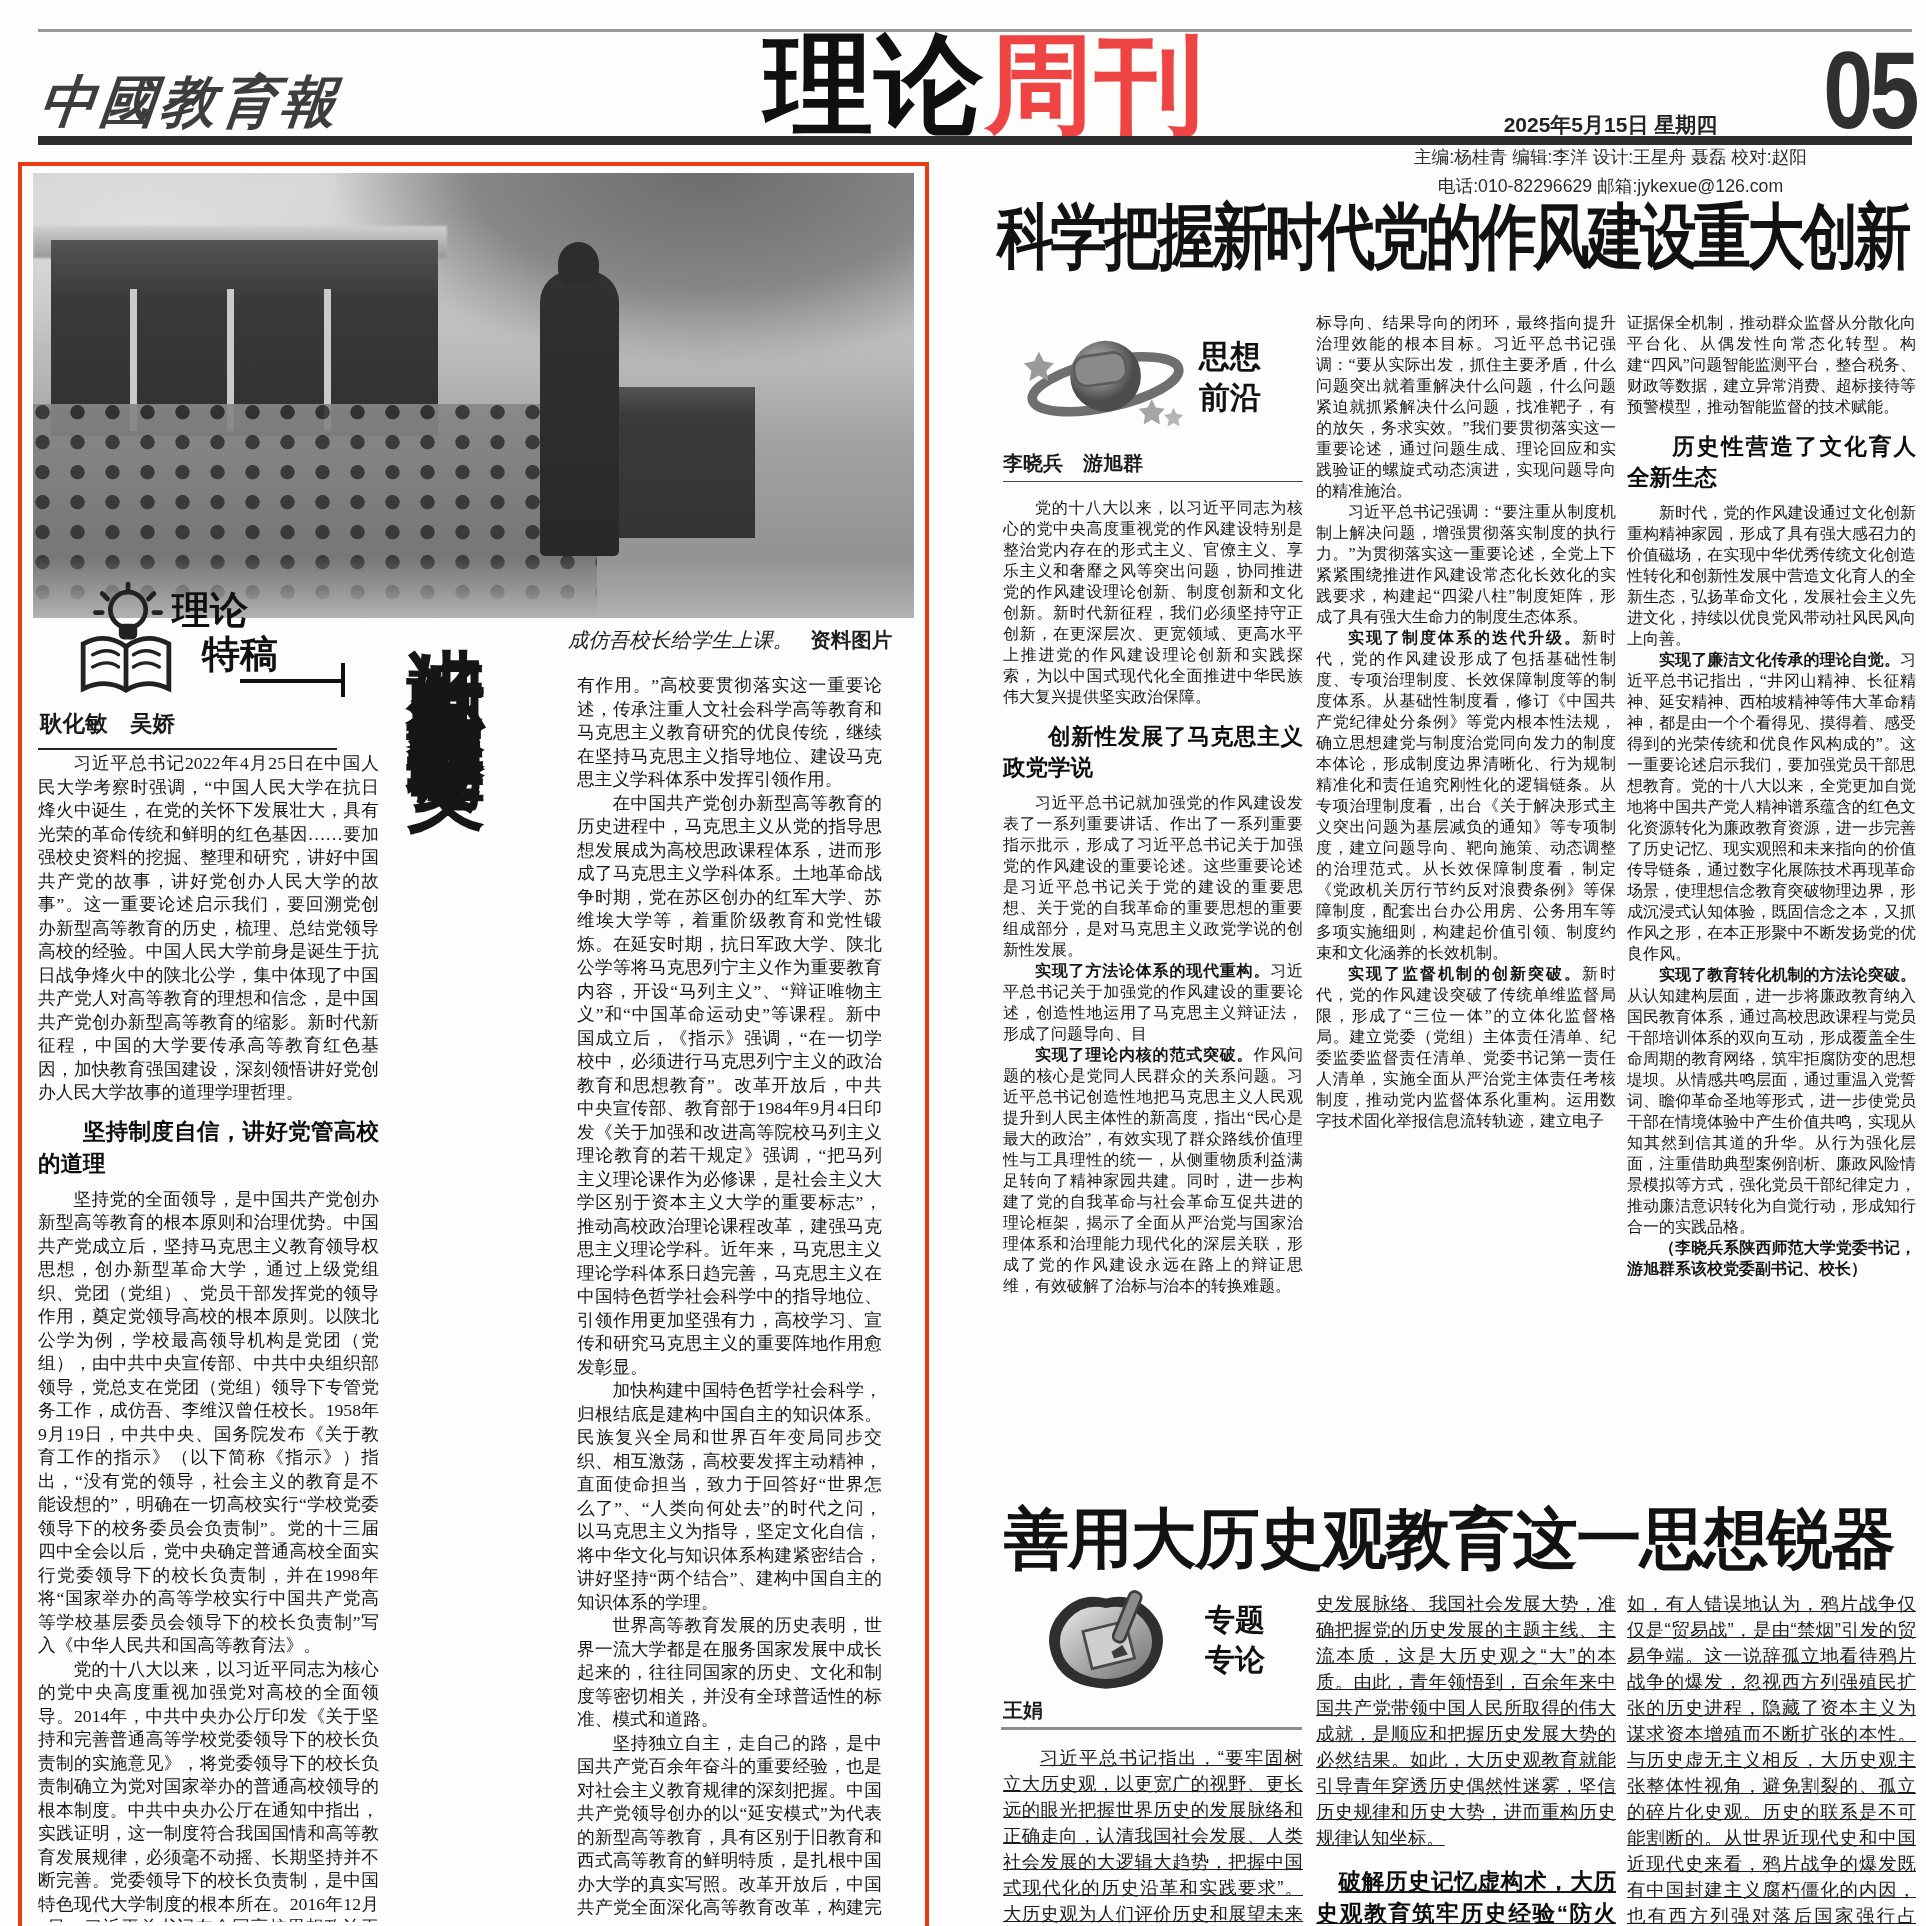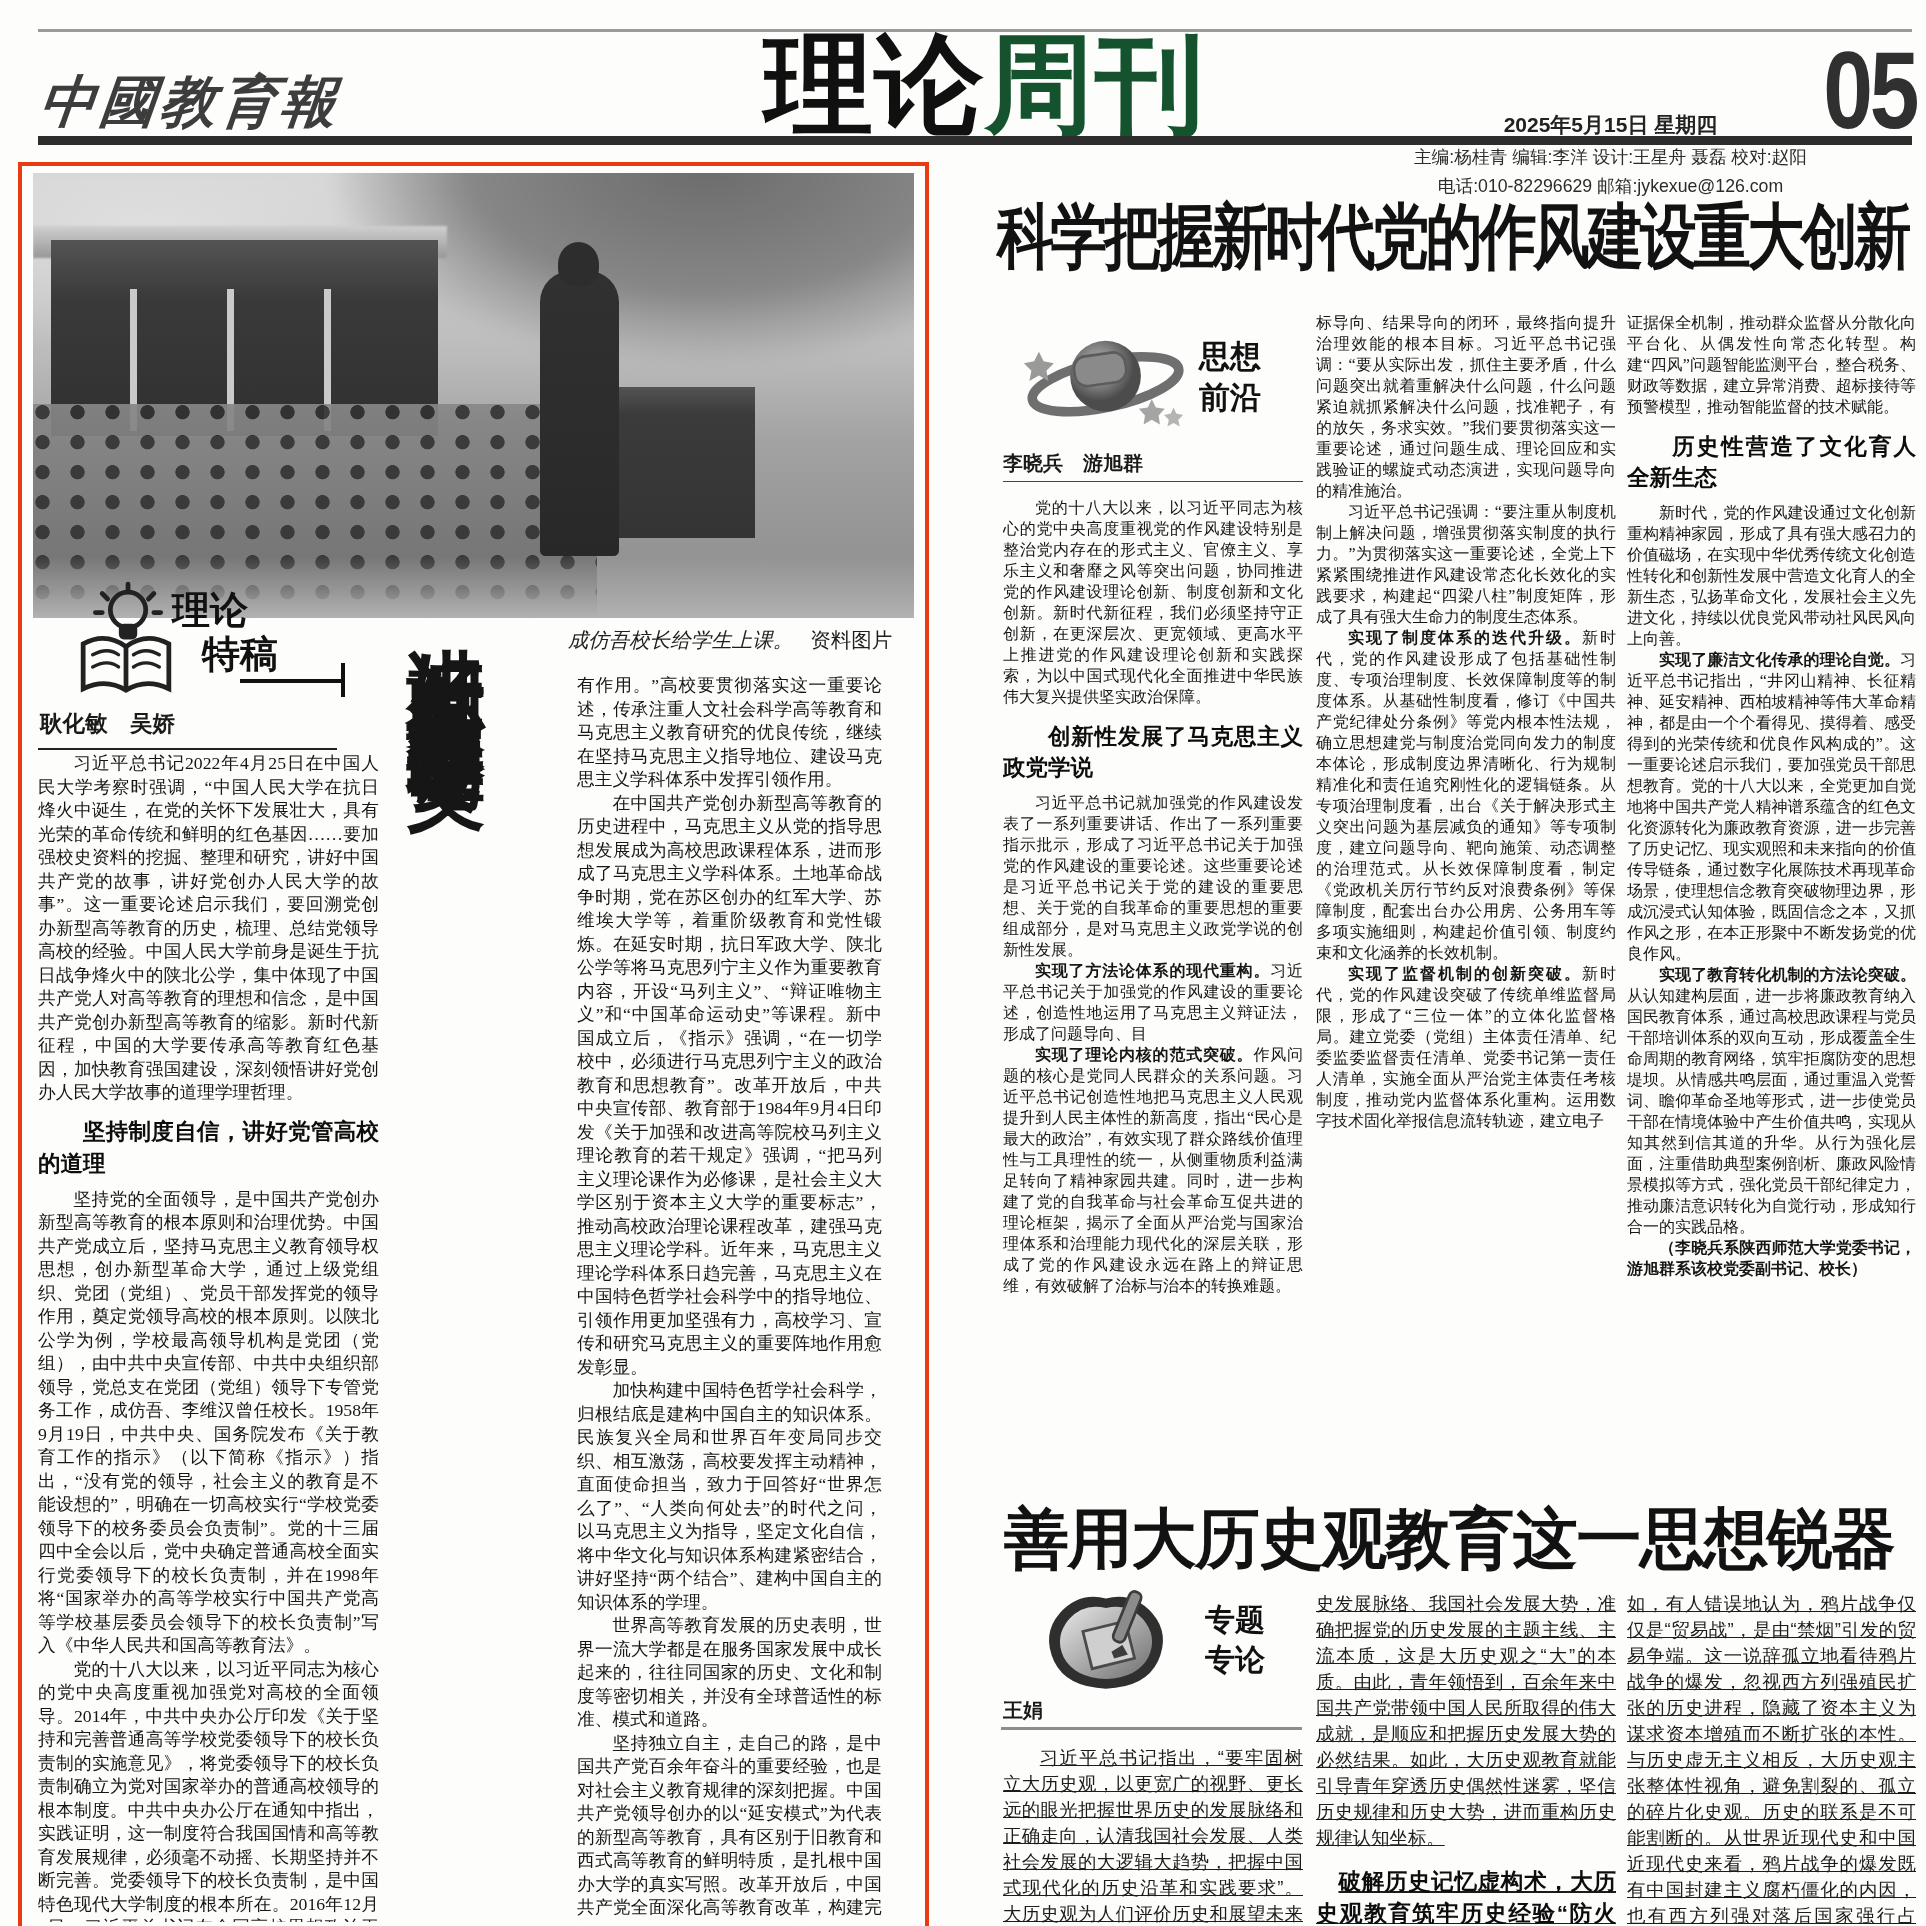--- a/index.html
+++ b/index.html
@@ -14,21 +14,21 @@
   .abs{position:absolute;}
 
   
   .rule-top{left:38px;top:29px;width:1874px;height:2.7px;background:#9a9a98;}
   .rule-thick{left:38px;top:136px;width:1874px;height:8.9px;background:#2d2d2d;}
   .masthead{left:40px;top:65px;font-family:var(--serif);font-style:italic;font-weight:700;
             font-size:56px;color:#3d3d3d;letter-spacing:4.1px;transform:skewX(-6deg);}
   .section-title{left:764px;top:12.3px;width:464px;font-family:var(--serif);font-weight:900;
             font-size:109px;letter-spacing:1.4px;white-space:nowrap;}
   .st-primary{color:#101010;}
-  .st-secondary{color:#14532d;}
+  .st-secondary{color:#ef4444;}
   .dateblock{right:119px;top:63px;text-align:center;font-family:var(--sans);color:#222;margin-top:48px;}
   .date-line1{font-size:21px;font-weight:700;margin-bottom:6.1px;}
   .date-line2,.date-line3{font-size:17.7px;margin-bottom:4.8px;color:#2b2b2b;}
   .pagenum{right:9.5px;top:27px;font-family:var(--sans);font-weight:700;font-size:109px;
            color:#303030;transform:scaleX(.82);transform-origin:right top;letter-spacing:-4.1px;}
 
   
   .red-box{left:18.4px;top:162px;width:903px;height:1764px;border:4.1px solid var(--red);border-bottom:none;background:transparent;}
 
   
@@ -56,21 +56,21 @@
          border-radius:31px 31px 5.5px 5.5px;filter:blur(0.4px);}
   .ph-figure-head{position:absolute;left:59.6%;top:15.5%;width:4.6%;height:10%;
          background:#2b2925;border-radius:50% 50% 40% 40%;filter:blur(0.4px);}
   .ph-desk{position:absolute;left:66%;top:48%;width:16%;height:34%;
          background:linear-gradient(180deg,#54514a 0%,#3b3831 18%,#33312b 100%);filter:blur(0.5px);}
   .ph-ground{position:absolute;left:0;top:86%;width:100%;height:14%;
          background:linear-gradient(180deg,transparent,#b7b5ae);}
 
   .caption{left:539px;top:626px;width:382px;text-align:center;font-size:20.5px;color:#1f1f1f;}
   .caption .cap-main{font-style:italic;}
-  .caption .cap-credit{font-family:var(--sans);font-weight:400;margin-left:17px;}
+  .caption .cap-credit{font-family:var(--sans);font-weight:700;margin-left:17px;}
 
   
   .badge-icon-tl{left:75px;top:581px;}
   .badge-tl-text{left:172px;top:588px;font-family:var(--sans);font-weight:900;font-size:38px;line-height:44px;color:#111;}
   .badge-tl-line2{margin-left:30px;}
   .tl-connector{left:240px;top:679px;width:104px;height:4.1px;background:#111;}
   .tl-tick{left:341px;top:663px;width:4.1px;height:34px;background:#111;}
 
   .authors-left{left:40px;top:708px;font-family:var(--sans);font-weight:700;font-size:22.5px;}
   .rule-authors{left:38px;top:748px;width:299px;height:2px;background:#222;}

